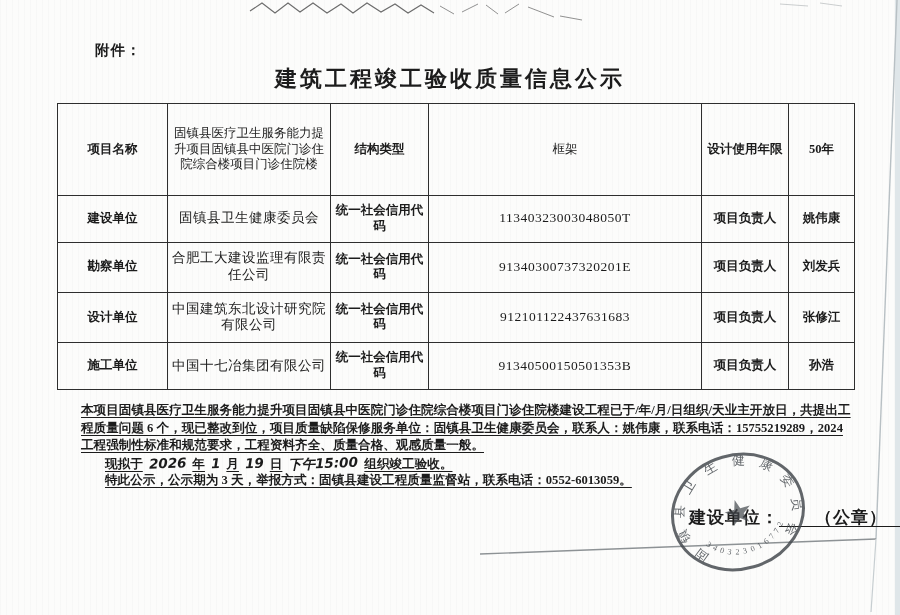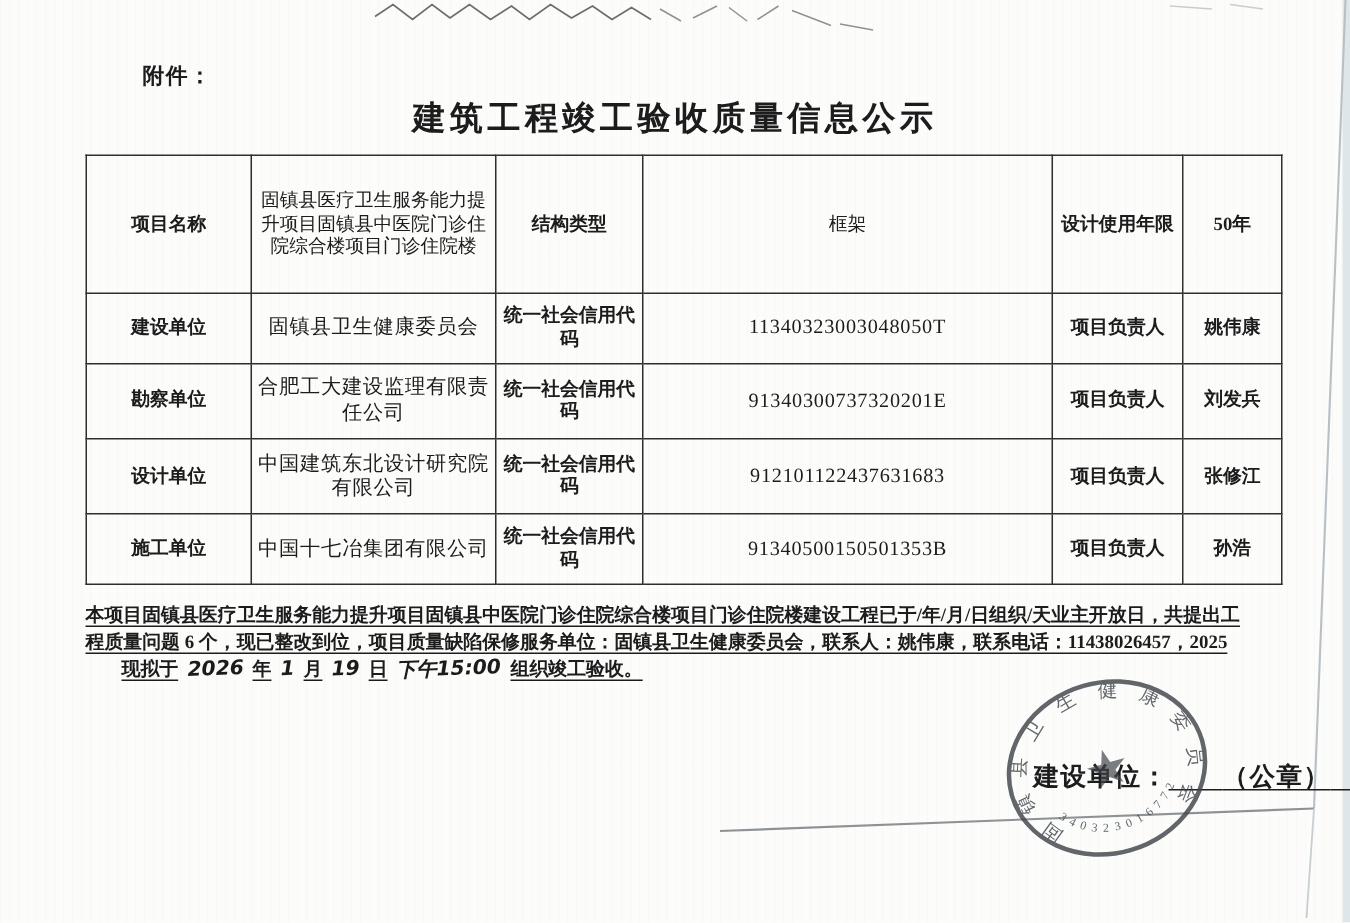--- a/index.html
+++ b/index.html
@@ -27,21 +27,21 @@
   table.info tr:not(:first-child) td:nth-child(2),
   table.info tr:not(:first-child) td:nth-child(4){
       font-family:"Liberation Serif","DejaVu Serif",serif; font-size:13.5px; letter-spacing:.5px; }
   col.c1{width:110px} col.c2{width:163px} col.c3{width:98px}
   col.c4{width:273px} col.c5{width:87px} col.c6{width:66px}
   tr.r1{height:67px} tr.r2{height:28px} tr.r3{height:30px} tr.r4{height:30px}
   tr.r5{height:32px} tr.r6{height:32px} tr.r7{height:34px} tr.r8{height:34px}
 
   .notice{ position:absolute; left:57px; top:402px; width:799px;
            font-size:12.6px; font-weight:600; }
-  .notice-line{ height:17.6px; white-space:nowrap; }
+  .notice-line{ height:17.6px; white-space:nowrap;margin-left:24px; }
   .notice-line > span.u{ text-decoration:underline; text-underline-offset:3px;
                          text-decoration-thickness:1px; }
   .notice-line.justify{ }
   .notice-line.indent{ padding-left:24px; }
   .hand{ display:inline-block; font-family:"DejaVu Sans",sans-serif; font-style:italic;
          font-size:13.5px; transform:rotate(-2deg); padding:0 6px; }
 
   .signature{ position:absolute; left:689px; top:506px; font-size:17px; font-weight:bold;
               letter-spacing:1px; white-space:nowrap; }
   .signature .blank{ text-decoration:underline; text-underline-offset:3px; }
@@ -112,22 +112,24 @@
         <td>统一社会信用代码</td>
         <td>91340500150501353B</td>
         <td>项目负责人</td>
         <td>孙浩</td>
       </tr>
     </tbody>
 </table>
 
 <div class="notice">
   <div class="notice-line justify"><span class="u">本项目固镇县医疗卫生服务能力提升项目固镇县中医院门诊住院综合楼项目门诊住院楼建设工程已于/年/月/日组织/天业主开放日，共提出工</span></div>
-  <div class="notice-line justify"><span class="u">程质量问题 6 个，现已整改到位，项目质量缺陷保修服务单位：固镇县卫生健康委员会，联系人：姚伟康，联系电话：11438026457，2025</span></div>
+  <div class="notice-line justify"><span class="u">程质量问题 6 个，现已整改到位，项目质量缺陷保修服务单位：固镇县卫生健康委员会，联系人：姚伟康，联系电话：15755219289，2024</span></div>
+  <div class="notice-line"><span class="u">工程强制性标准和规范要求，工程资料齐全、质量合格、观感质量一般。</span></div>
   <div class="notice-line indent"><span class="u"><span>现拟于</span><span class="hand">2026</span><span>年</span><span class="hand">1</span><span>月</span><span class="hand">19</span><span>日</span><span class="hand">下午15:00</span><span>组织竣工验收。</span></span></div>
+  <div class="notice-line indent"><span class="u">特此公示，公示期为 3 天，举报方式：固镇县建设工程质量监督站，联系电话：0552-6013059。</span></div>
 </div>
 
 <div class="signature"><span>建设单位：</span><span class="blank">　　<span>（公章）</span>　</span></div>
 
 <svg class="seal" viewBox="0 0 156 136">
   <g id="seal-group" transform="rotate(-16 78 68)">
     <ellipse cx="78" cy="68" rx="66" ry="57" fill="none" stroke="#41464b" stroke-width="3"></ellipse>
     <text x="78" y="80" font-size="34" text-anchor="middle" fill="#41464b" opacity="0.85">★</text>
     <g id="seal-org-chars">
         <text x="34.2969236049712" y="96.93608934030594" font-size="13" text-anchor="middle" fill="#41464b" transform="rotate(-128 34.2969236049712 96.93608934030594)">固</text>

